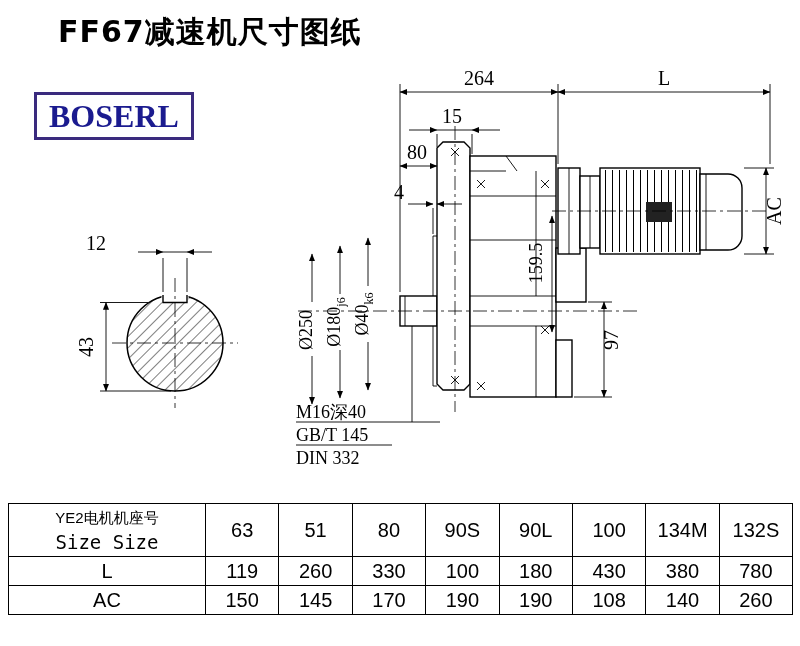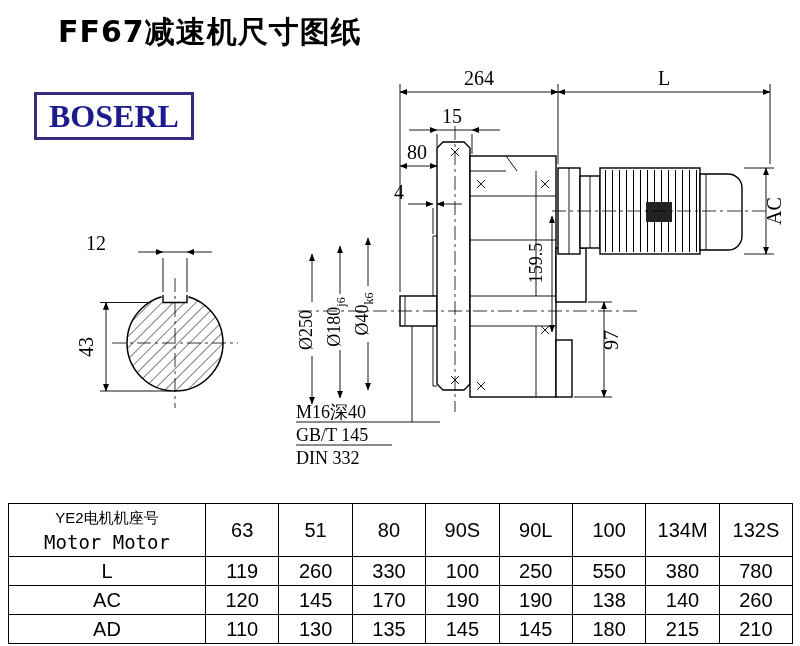--- a/index.html
+++ b/index.html
@@ -185,58 +185,47 @@
 
 <table class="size-table">
   <colgroup>
     <col style="width:197px">
     <col span="8" style="width:73.4px">
   </colgroup>
   <tbody>
       <tr class="hdr">
     <td class="hdr-first">
       <div class="hdr-cn">YE2电机机座号</div>
-      <div class="hdr-en">Motor Motor</div>
+      <div class="hdr-en">Size Size</div>
     </td>
     <td>63</td>
     <td>51</td>
     <td>80</td>
     <td>90S</td>
     <td>90L</td>
     <td>100</td>
     <td>134M</td>
     <td>132S</td>
   </tr>
   <tr>
     <td>L</td>
     <td>119</td>
     <td>260</td>
     <td>330</td>
     <td>100</td>
-    <td>250</td>
-    <td>550</td>
+    <td>180</td>
+    <td>430</td>
     <td>380</td>
     <td>780</td>
   </tr>
   <tr>
     <td>AC</td>
-    <td>120</td>
+    <td>150</td>
     <td>145</td>
     <td>170</td>
     <td>190</td>
     <td>190</td>
-    <td>138</td>
+    <td>108</td>
     <td>140</td>
     <td>260</td>
   </tr>
-  <tr>
-    <td>AD</td>
-    <td>110</td>
-    <td>130</td>
-    <td>135</td>
-    <td>145</td>
-    <td>145</td>
-    <td>180</td>
-    <td>215</td>
-    <td>210</td>
-  </tr>
 </tbody>
   </table>
 
 </body></html>

